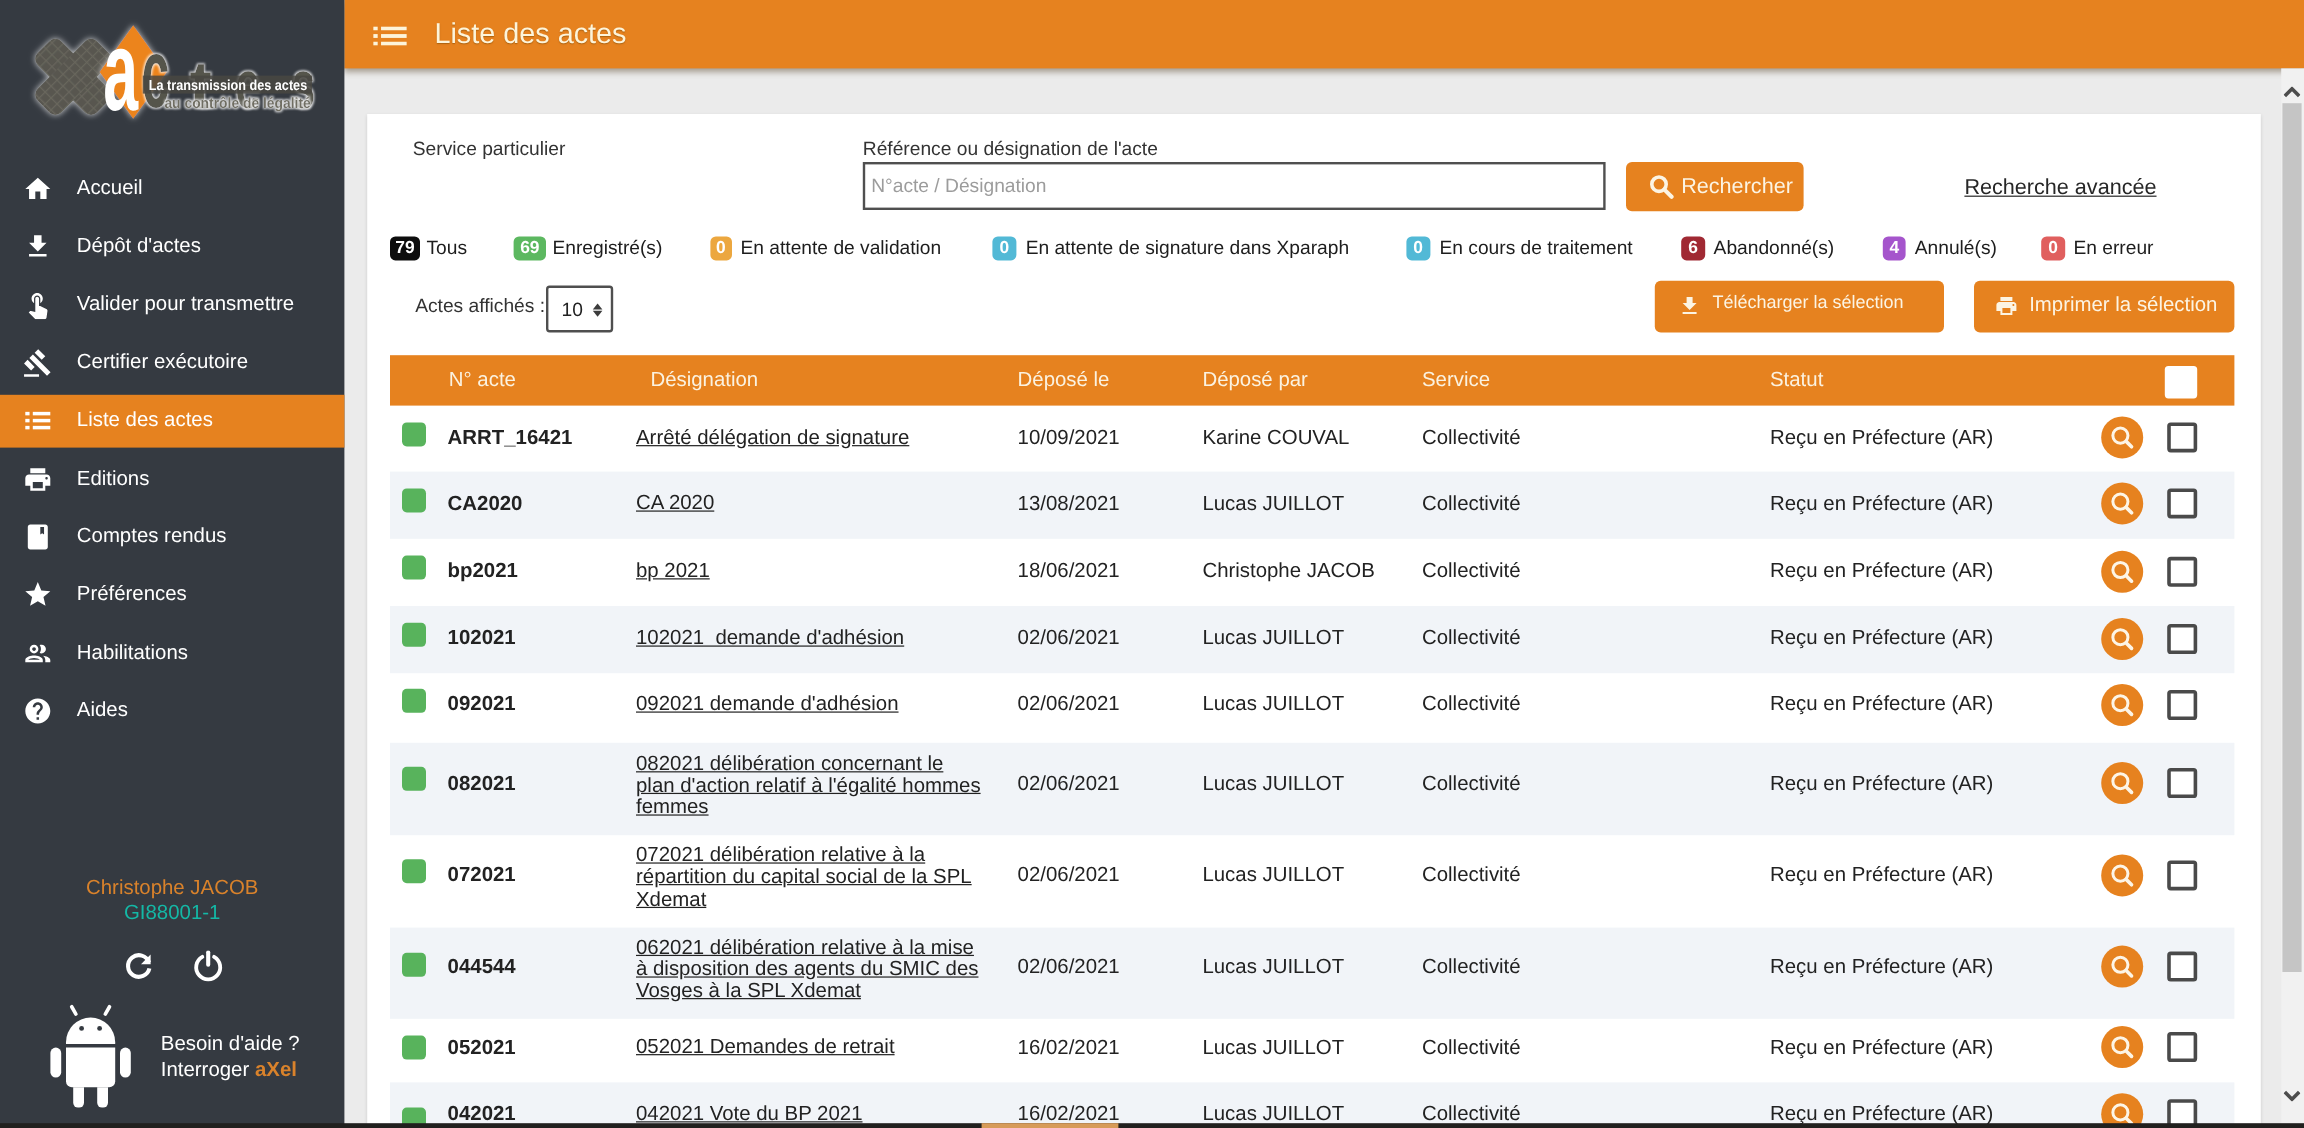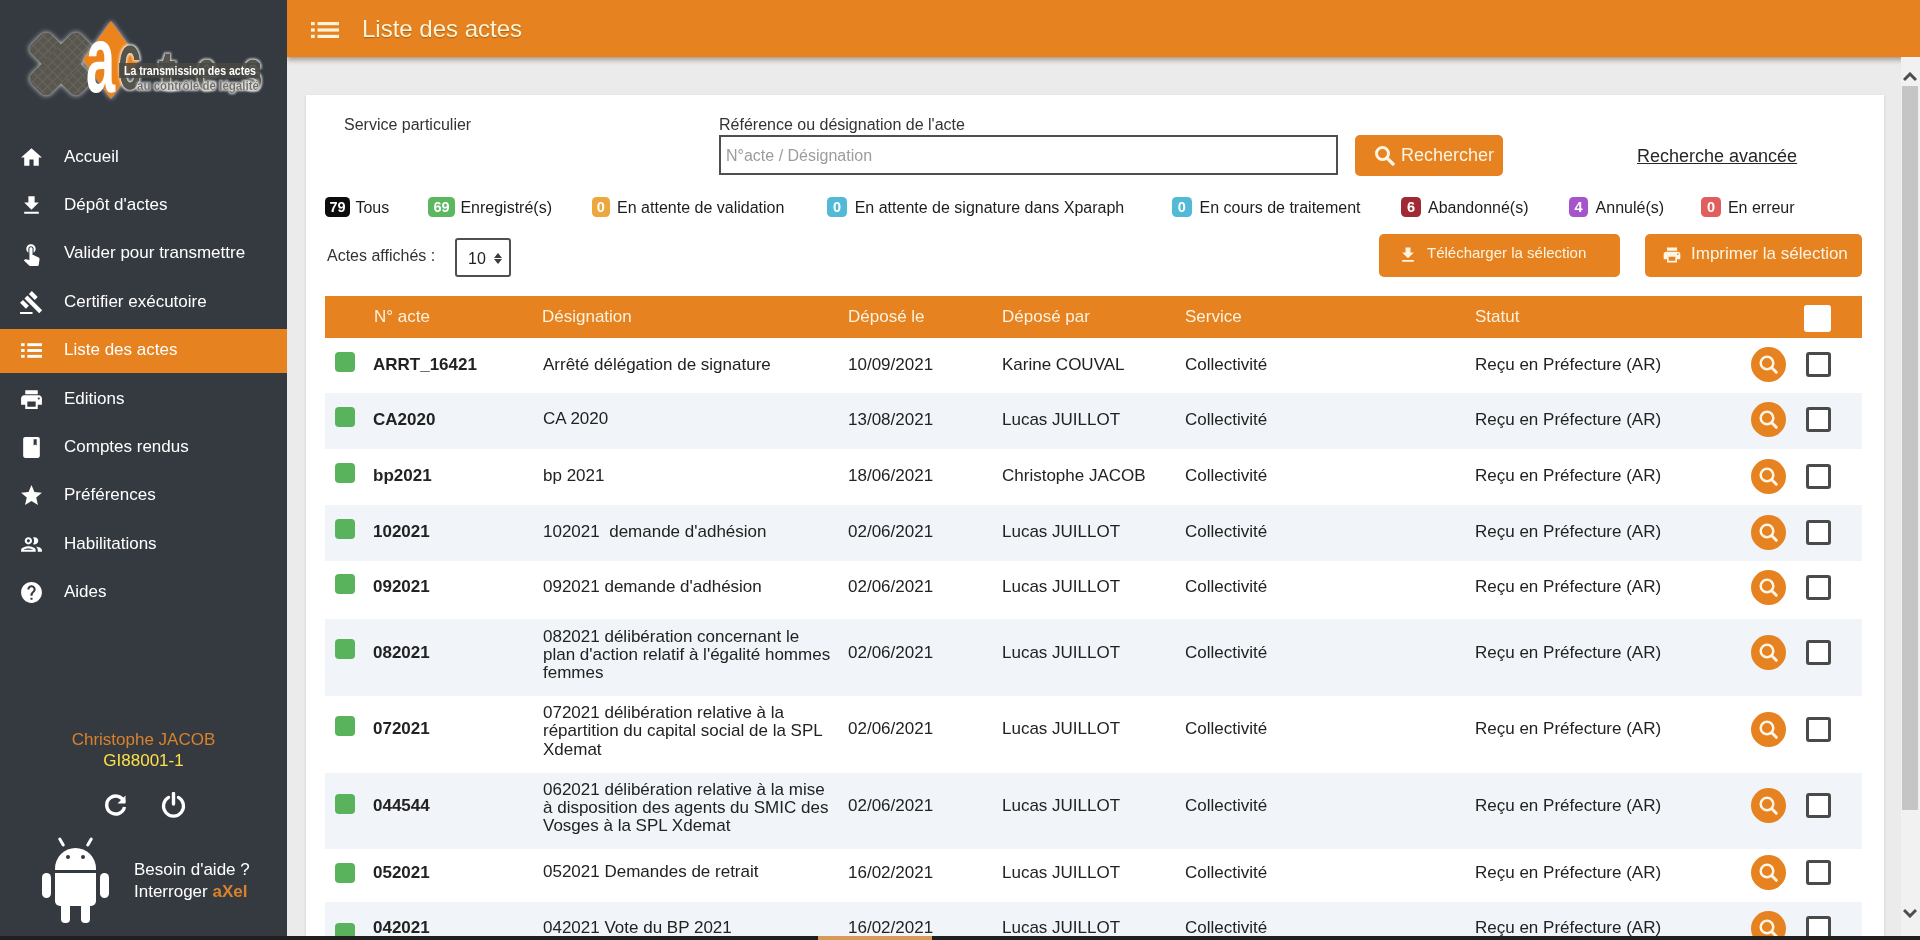--- a/index.html
+++ b/index.html
@@ -37,21 +37,21 @@
 
   
   #tbl { left:325px; top:296px; width:1537px; }
   #thead { position:relative; height:42px; background:#e6821f; color:#fbf2e0; font-size:17px; }
   #thead .hc { position:absolute; top:11px; }
   .trow { position:relative; width:1537px; }
   .trow.alt { background:#f1f4f8; }
   .trow .gsq { position:absolute; left:10px; width:20px; height:20px; border-radius:4px; background:#58b35c; }
   .trow .c { position:absolute; font-size:17px; color:#222; }
   .cnum { left:48px; font-weight:bold; }
-  .cdes { left:218px; width:330px; line-height:18.2px; }
+  .cdes { left:205px; width:330px; line-height:18.2px;text-decoration:underline; }
   .cdate { left:523px; }
   .cpar { left:677px; }
   .cserv { left:860px; }
   .cstat { left:1150px; }
   .loupe { position:absolute; left:1426px; width:35px; height:35px; border-radius:50%; background:#e6821f; }
   .loupe svg { position:absolute; left:6px; top:6px; }
   .cbx { position:absolute; left:1481px; width:25px; height:25px; border:3px solid #4a4a4a; border-radius:3px; background:#fff; }
 
   
   #sbar { left:1901px; top:57px; width:19px; height:879px; background:#f1f1f1; z-index:7; }
@@ -180,21 +180,21 @@
     <span class="lb">Habilitations</span>
         </div>
         <div class="mitem" style="top:570.5999999999999px;">
     <svg class="ic" viewBox="0 0 24 24" fill="#fff">
             <path d="M12 2C6.48 2 2 6.48 2 12s4.48 10 10 10 10-4.48 10-10S17.52 2 12 2zm1 17h-2v-2h2v2zm2.07-7.75l-.9.92C13.45 12.9 13 13.5 13 15h-2v-.5c0-1.1.45-2.1 1.17-2.83l1.24-1.26c.37-.36.59-.86.59-1.41 0-1.1-.9-2-2-2s-2 .9-2 2H8c0-2.21 1.79-4 4-4s4 1.79 4 4c0 .88-.36 1.68-.93 2.25z"></path>
           </svg>
     <span class="lb">Aides</span>
         </div>
       </div>
     <div class="abs" style="left:0;top:730px;width:287px;text-align:center;color:#d9822b;font-size:17px;">Christophe JACOB</div>
-    <div class="abs" style="left:0;top:751px;width:287px;text-align:center;color:#fde047;font-size:17px;">GI88001-1</div>
+    <div class="abs" style="left:0;top:751px;width:287px;text-align:center;color:#14b8a6;font-size:17px;">GI88001-1</div>
 
     <svg class="abs" style="left:103px;top:793px;" width="25" height="25" viewBox="0 0 25 25">
       <path d="M 21.2 9 A 9 9 0 1 0 21.5 14" fill="none" stroke="#fff" stroke-width="3.4"></path>
       <path d="M 22.5 2.5 L 22.5 10.5 L 14.5 10.5 Z" fill="#fff"></path>
     </svg>
     <svg class="abs" style="left:160px;top:792px;" width="27" height="27" viewBox="0 0 27 27">
       <path d="M 8.6 5.4 A 10 10 0 1 0 18.4 5.4" fill="none" stroke="#fff" stroke-width="3.2" stroke-linecap="round"></path>
       <line x1="13.5" y1="1.5" x2="13.5" y2="12" stroke="#fff" stroke-width="3.4" stroke-linecap="round"></line>
     </svg>
 
@@ -242,21 +242,21 @@
       <span class="bdg" style="left:1172.1px;width:19.5px;background:#52b9d6;">0</span>
       <span class="blb" style="left:1199.6px;">En cours de traitement</span>
       <span class="bdg" style="left:1401px;width:19.9px;background:#a02933;">6</span>
       <span class="blb" style="left:1428px;">Abandonné(s)</span>
       <span class="bdg" style="left:1568.6px;width:19.9px;background:#a555cc;">4</span>
       <span class="blb" style="left:1595.6px;">Annulé(s)</span>
       <span class="bdg" style="left:1701px;width:19.9px;background:#e05f5e;">0</span>
       <span class="blb" style="left:1727.9px;">En erreur</span>
     </div>
 
-  <div class="abs flabel" style="left:327px;top:247px;">Actes affichés&nbsp;:</div>
+  <div class="abs flabel" style="left:346px;top:247px;">Actes affichés&nbsp;:</div>
   <div class="abs selbox" style="left:455px;top:238px;width:56px;height:39px;border-radius:3px;">
     <div class="abs" style="left:11px;top:10px;font-size:16px;color:#222;">10</div>
     <div class="updown" style="right:7px;top:13px;"></div>
   </div>
 
   <div class="obtn" style="left:1379px;top:234px;width:241px;height:43px;">
     <svg style="position:absolute;left:19px;top:11px;" width="20" height="20" viewBox="0 0 24 24">
         <path d="M19 9h-4V3H9v6H5l7 7 7-7zM5 18v2h14v-2H5z" fill="#fcf4e3"></path>
       </svg>
     <div style="position:absolute;left:48px;top:10px;font-size:15px;">Télécharger la sélection</div>

